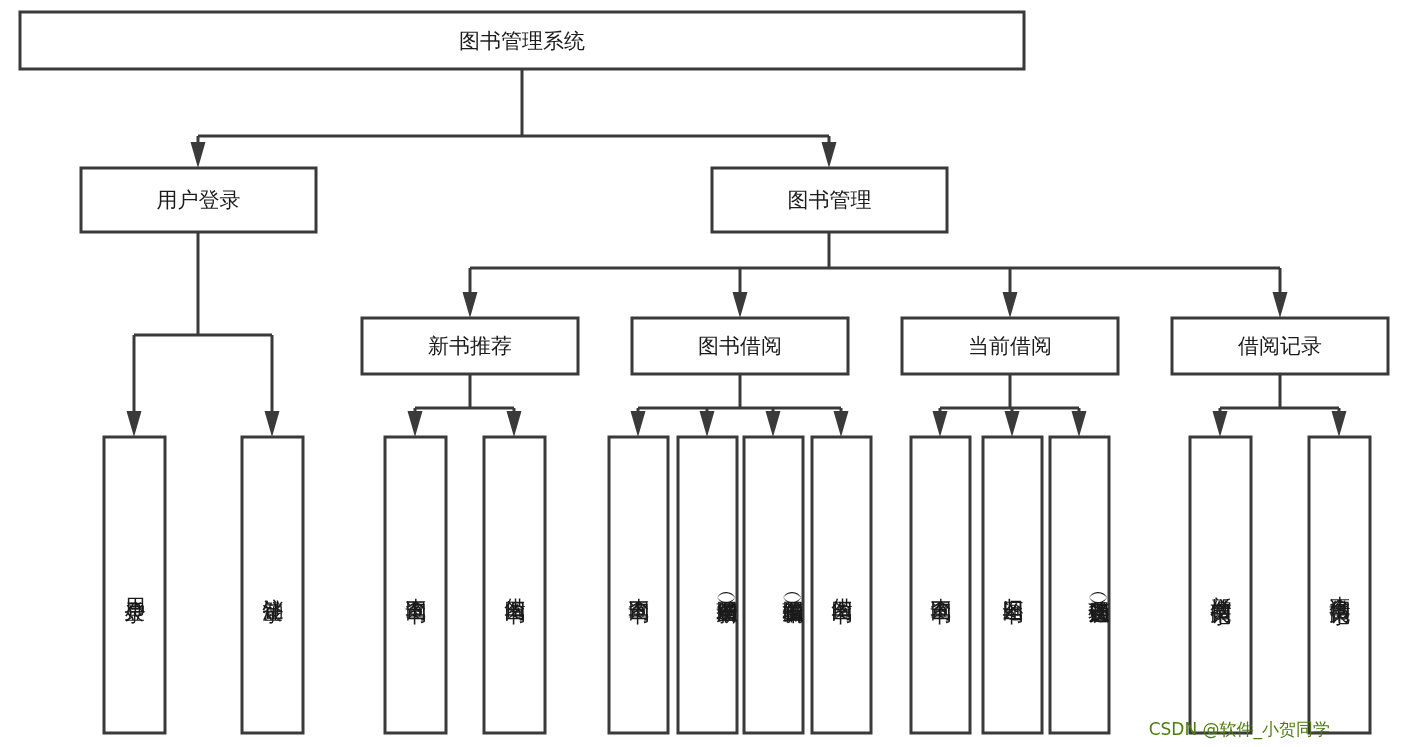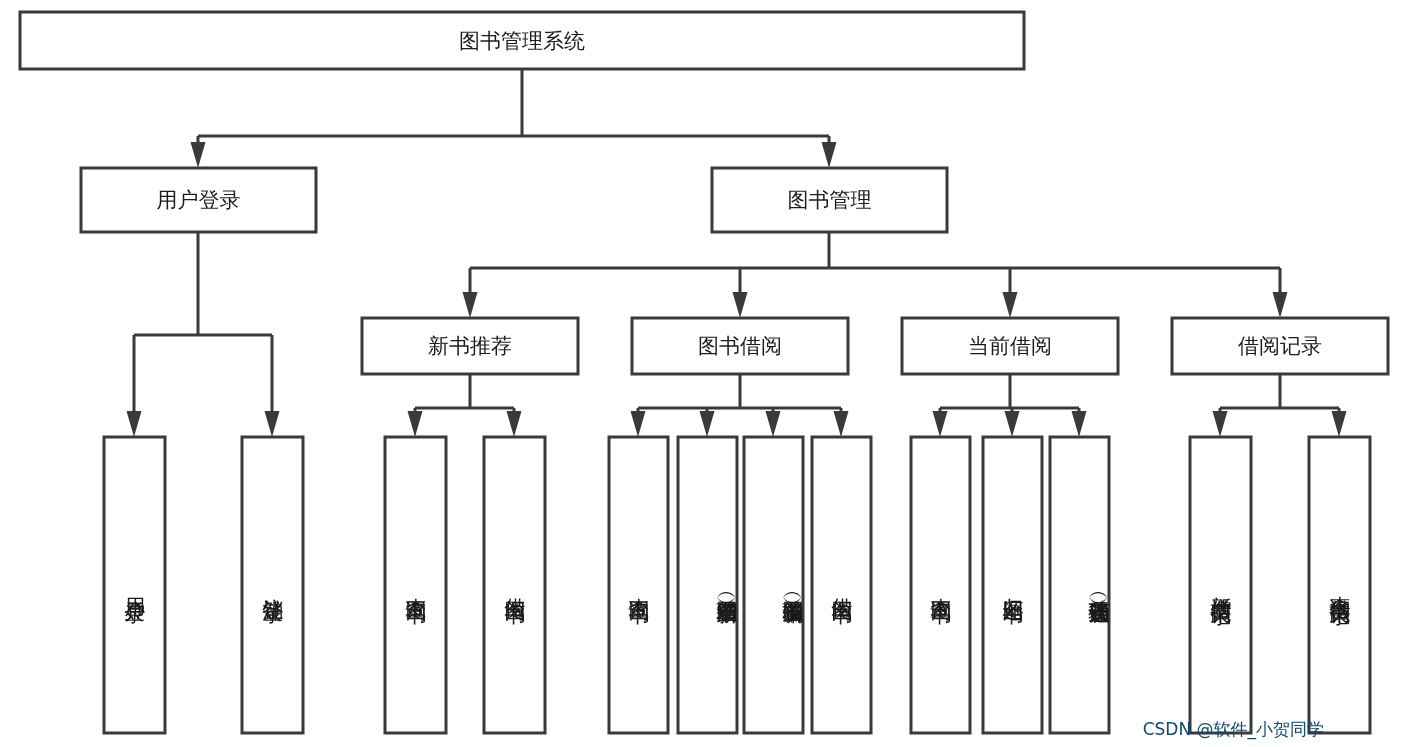--- a/index.html
+++ b/index.html
@@ -58,25 +58,25 @@
     letter-spacing: 2px;
     line-height: 1;
     white-space: nowrap;
     text-align: center;
     display: flex;
     align-items: flex-start;
     justify-content: center;
   }
   .watermark {
     position: absolute;
-    right: 6px;
+    right: 0;
     bottom: 6px;
     font-family: "DejaVu Sans", "Liberation Sans", sans-serif;
     font-size: 17px;
-    color: #0c4a6e;
+    color: #4d7c0f;
     white-space: nowrap;
     pointer-events: none;
   }
 </style>
 </head>
 <body>
 
 <div id="diagram-root">
 
   <svg class="canvas" viewBox="0 0 1405 747">

